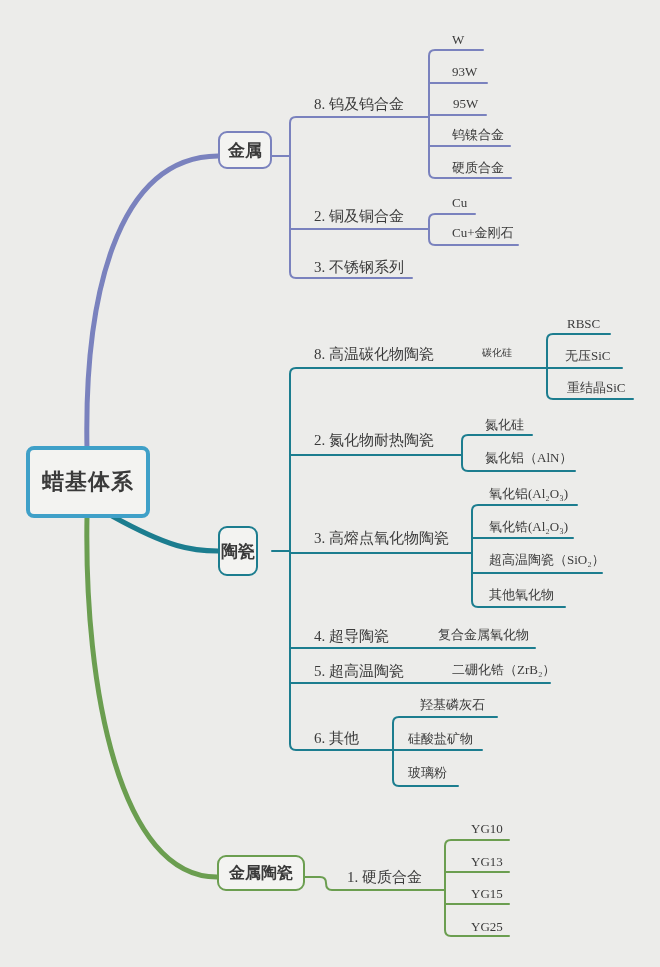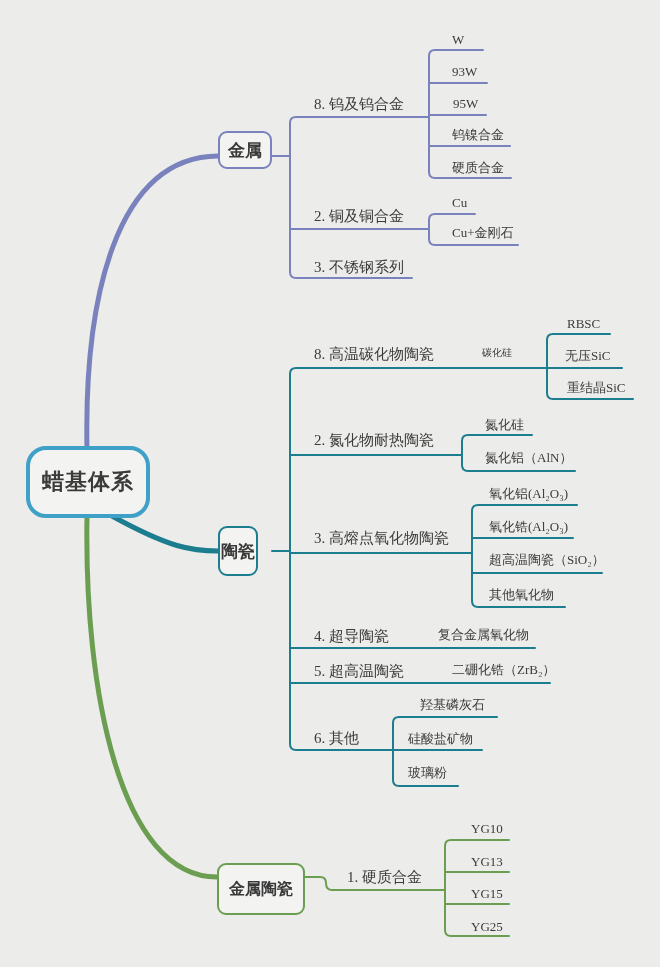--- a/index.html
+++ b/index.html
@@ -27,34 +27,34 @@
     display:flex;align-items:center;justify-content:center;
     background:#F3F3F1;
     font-weight:bold;color:#3a3a3a;
     font-family:"Liberation Sans","DejaVu Sans",sans-serif;
     border-radius:9px;
     box-sizing:border-box;
     white-space:nowrap;
   }
   .box-root{
     left:26px;top:446px;width:124px;height:72px;
-    border:4px solid #3FA0C8;border-radius:20px;
+    border:4px solid #3FA0C8;border-radius:8px;
     font-size:22px;letter-spacing:1px;
   }
   .box-metal{
     left:218px;top:131px;width:54px;height:38px;
     border:2.5px solid #7A82BE;font-size:17px;
   }
   .box-ceramic{
     left:218px;top:526px;width:40px;height:50px;
     border:2.5px solid #1C7D8F;font-size:17px;
   }
   .box-cermet{
-    left:217px;top:855px;width:88px;height:52px;
-    border:2.5px solid #6B9E50;font-size:16px;margin-top:8px;
+    left:217px;top:855px;width:88px;height:36px;
+    border:2.5px solid #6B9E50;font-size:16px;
   }
 </style>
 </head>
 <body>
 
 <div class="canvas">
 
   <svg class="wires" width="660" height="967" viewBox="0 0 660 967" fill="none" stroke-linecap="round">
 
     <g stroke-width="5">

